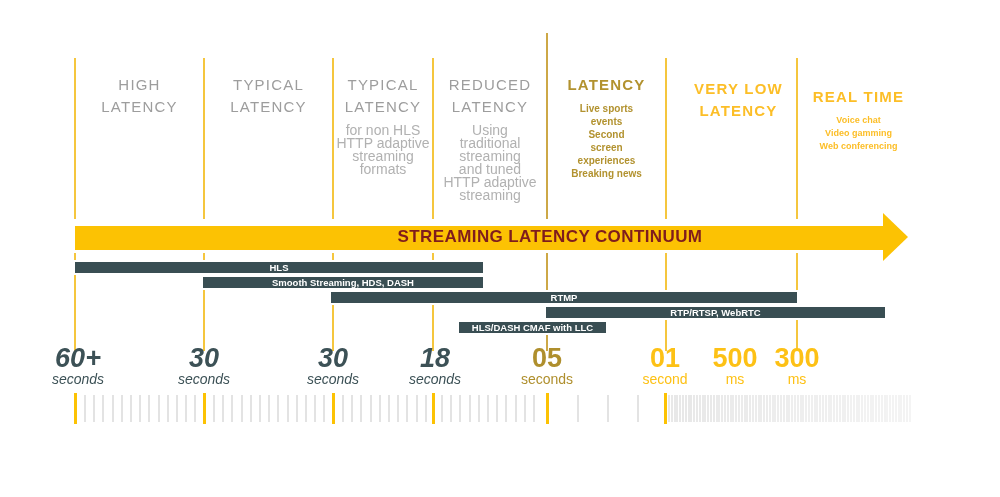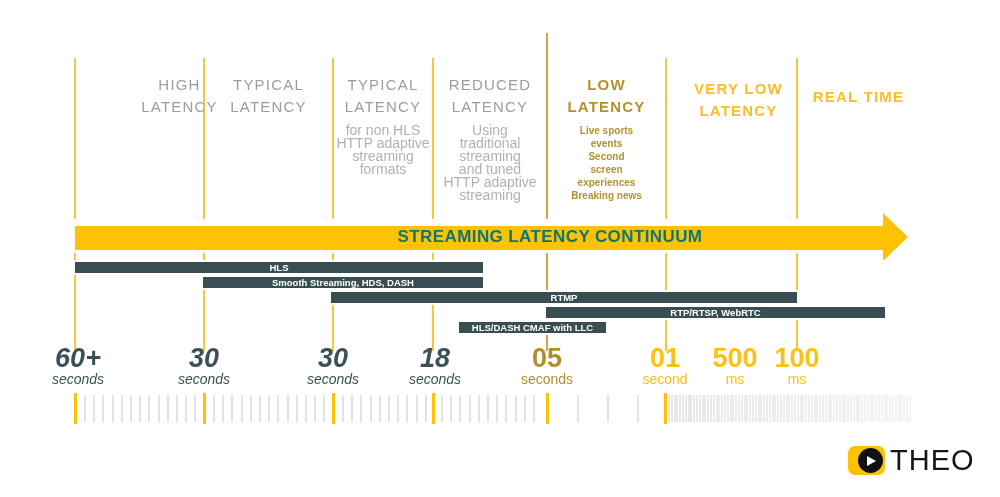--- a/index.html
+++ b/index.html
@@ -21,21 +21,21 @@
   .col.olive .note{color:#B2922F;font-size:10px;font-weight:700;}
   .col.yellow .title{color:#FCBE27;font-weight:700;}
   .col.yellow .note{color:#FCBE27;font-size:10px;font-weight:700;}
   .col.small-note .note{font-size:9px;}
 
   
   .arrow-band{position:absolute;left:75px;top:226px;width:808px;height:24px;background:#FCC203;}
   .arrow-head{position:absolute;left:883px;top:213px;width:0;height:0;
     border-top:24px solid transparent;border-bottom:24px solid transparent;border-left:25px solid #FCC203;}
   .arrow-label{position:absolute;left:550px;top:227px;transform:translateX(-50%);
-    color:#0f766e;font-size:17px;font-weight:700;letter-spacing:0.4px;white-space:nowrap;}
+    color:#7f1d1d;font-size:17px;font-weight:700;letter-spacing:0.4px;white-space:nowrap;}
 
   
   .bar{position:absolute;height:11px;background:#394E53;box-shadow:0 0 0 2px #ffffff;
     display:flex;align-items:center;justify-content:center;}
   .bar span{color:#ffffff;font-size:9.5px;font-weight:600;line-height:11px;white-space:nowrap;}
 
   
   .tl{position:absolute;transform:translateX(-50%);text-align:center;top:344px;}
   .tl .value{font-size:27px;font-weight:600;line-height:28px;}
   .tl .unit{font-size:14px;font-weight:400;line-height:15px;}
@@ -70,21 +70,21 @@
       <div class="guide" style="left: 432px; top: 58px; height: 161px;"></div>
       <div class="guide" style="left: 432px; top: 253px; height: 98px;"></div>
       <div class="guide dark" style="left: 546px; top: 33px; height: 186px;"></div>
       <div class="guide dark" style="left: 546px; top: 253px; height: 98px;"></div>
       <div class="guide" style="left: 665px; top: 58px; height: 161px;"></div>
       <div class="guide" style="left: 665px; top: 253px; height: 98px;"></div>
       <div class="guide" style="left: 796px; top: 58px; height: 161px;"></div>
       <div class="guide" style="left: 796px; top: 253px; height: 98px;"></div>
     </div>
   <div id="columns-layer">
-      <div class="col gray" style="left: 75px; top: 74px; width: 129px; padding-left: 40px;">
+      <div class="col gray" style="left: 75px; top: 74px; width: 129px;">
         <div class="title">
           <div>HIGH</div>
           <div>LATENCY</div>
         </div>
       </div>
       <div class="col gray" style="left: 204px; top: 74px; width: 129px;">
         <div class="title">
           <div>TYPICAL</div>
           <div>LATENCY</div>
         </div>
@@ -110,21 +110,20 @@
           <div>Using</div>
           <div>traditional</div>
           <div>streaming</div>
           <div>and tuned</div>
           <div>HTTP adaptive</div>
           <div>streaming</div>
         </div>
       </div>
       <div class="col olive" style="left: 547px; top: 74px; width: 119px;">
         <div class="title">
-          <div>LOW</div>
           <div>LATENCY</div>
         </div>
         <div class="note">
           <div>Live sports</div>
           <div>events</div>
           <div>Second</div>
           <div>screen</div>
           <div>experiences</div>
           <div>Breaking news</div>
         </div>
@@ -132,20 +131,25 @@
       <div class="col yellow" style="left: 666px; top: 78px; width: 145px;">
         <div class="title">
           <div>VERY LOW</div>
           <div>LATENCY</div>
         </div>
       </div>
       <div class="col yellow small-note" style="left: 797px; top: 86px; width: 123px;">
         <div class="title">
           <div>REAL TIME</div>
         </div>
+        <div class="note">
+          <div>Voice chat</div>
+          <div>Video gamming</div>
+          <div>Web conferencing</div>
+        </div>
       </div>
     </div>
 
   <div class="arrow-band"></div>
   <div class="arrow-head"></div>
   <div class="arrow-label">STREAMING LATENCY CONTINUUM</div>
 
   <div id="bars-layer">
       <div class="bar" style="left: 75px; top: 262px; width: 408px;">
         <span>HLS</span>
@@ -186,21 +190,21 @@
       </div>
       <div class="tl yellow" style="left: 665px;">
         <div class="value">01</div>
         <div class="unit">second</div>
       </div>
       <div class="tl yellow" style="left: 735px;">
         <div class="value">500</div>
         <div class="unit">ms</div>
       </div>
       <div class="tl yellow" style="left: 797px;">
-        <div class="value">100</div>
+        <div class="value">300</div>
         <div class="unit">ms</div>
       </div>
     </div>
   <div id="ruler-layer">
       <div class="tick-minor" style="left: 84px;"></div>
       <div class="tick-minor" style="left: 93.2px;"></div>
       <div class="tick-minor" style="left: 102.4px;"></div>
       <div class="tick-minor" style="left: 111.6px;"></div>
       <div class="tick-minor" style="left: 120.8px;"></div>
       <div class="tick-minor" style="left: 130px;"></div>
@@ -336,21 +340,13 @@
       <div class="tick-minor" style="left: 906px; opacity: 0.41;"></div>
       <div class="tick-minor" style="left: 908.8px; opacity: 0.4;"></div>
       <div class="tick-major" style="left: 74px;"></div>
       <div class="tick-major" style="left: 203px;"></div>
       <div class="tick-major" style="left: 332px;"></div>
       <div class="tick-major" style="left: 432px;"></div>
       <div class="tick-major" style="left: 546px;"></div>
       <div class="tick-major" style="left: 664px;"></div>
     </div>
 
-  <div class="logo">
-    <div class="logo-mark">
-      <div class="logo-circle">
-        <div class="logo-tri"></div>
-      </div>
-    </div>
-    <div class="logo-text">THEO</div>
-  </div>
 </div>
 
 </body></html>

